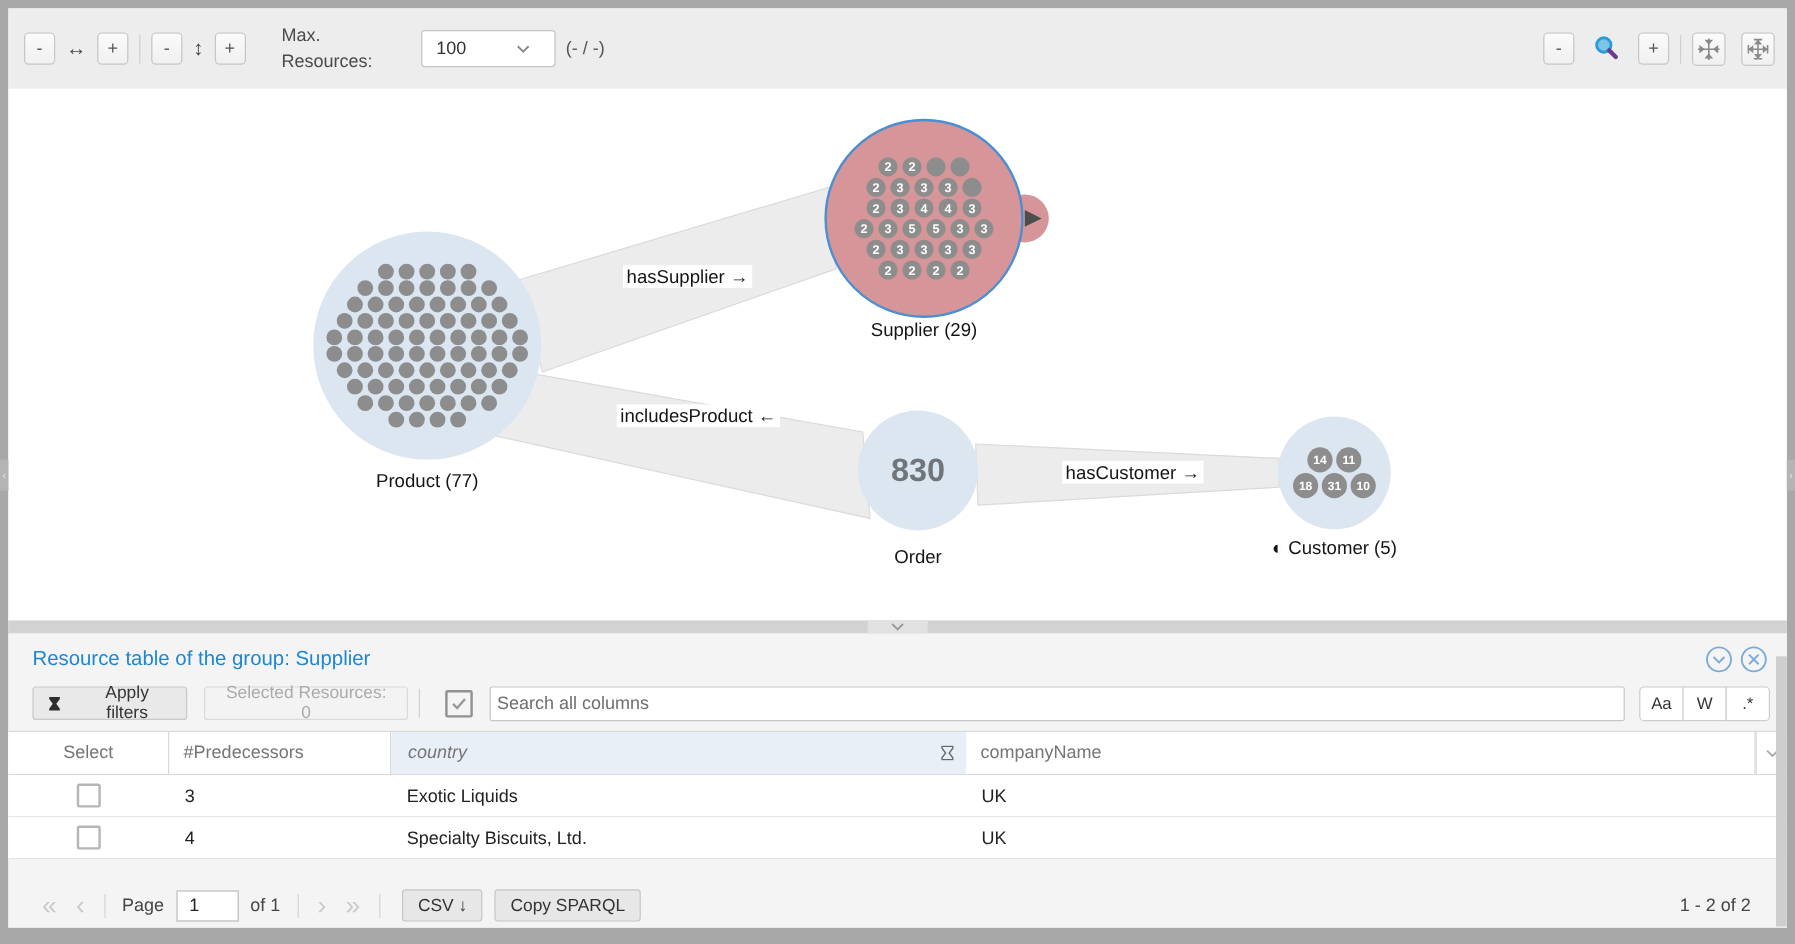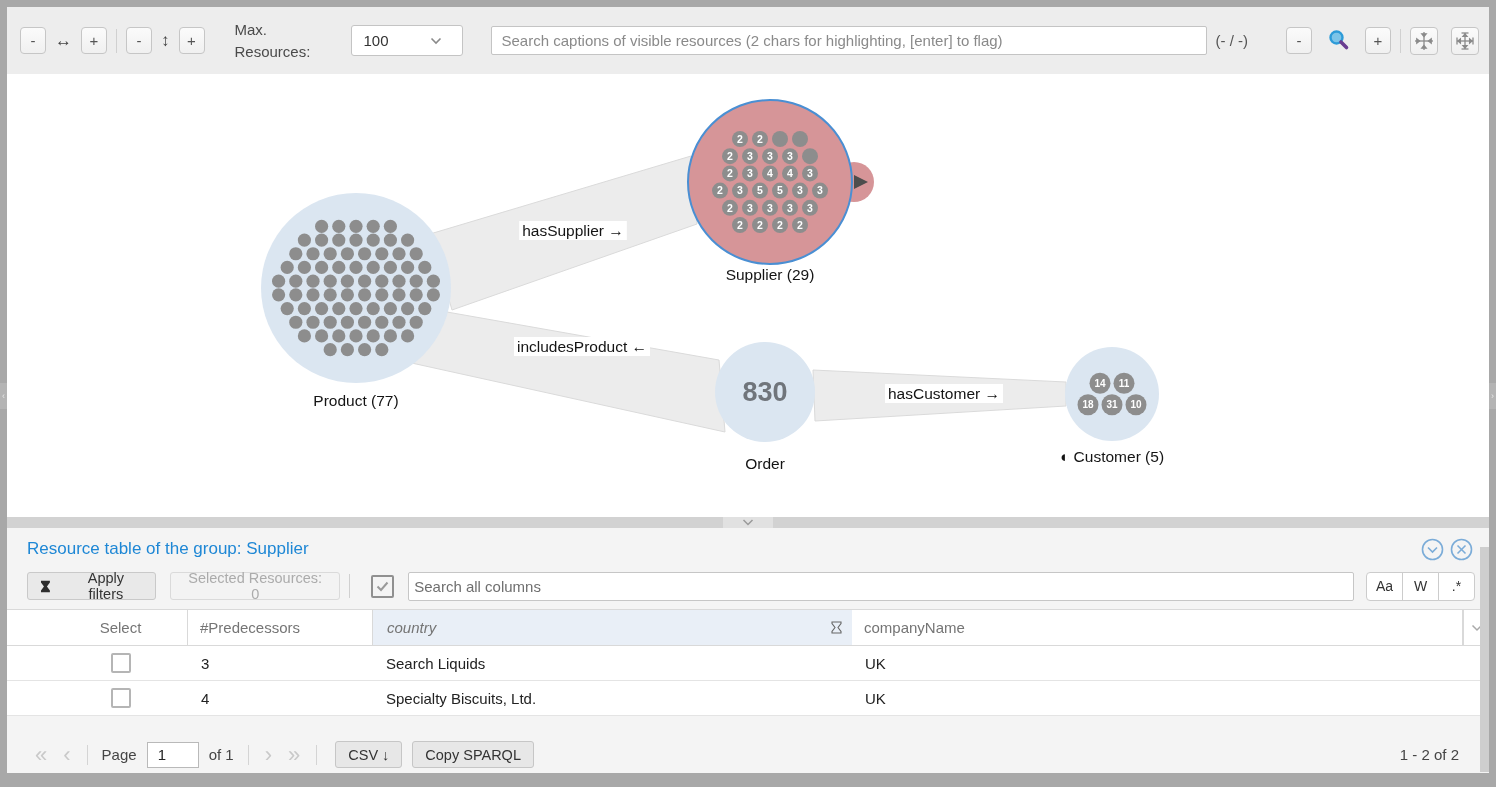--- a/index.html
+++ b/index.html
@@ -57,21 +57,21 @@
   .searchcols{width:943px;height:27px;border:1px solid #c6c6c6;border-radius:2px;margin-left:14px;
     font-size:15px;color:#0369a1;padding:0 5px;font-family:inherit;}
   .searchcols::placeholder{color:#6f6f6f;opacity:1;}
   .btngroup{display:flex;margin-left:12px;}
   .gbtn{width:37px;height:29px;background:#fff;border:1px solid #ccc;font-size:14px;color:#333;
     margin-left:-1px;font-family:inherit;padding:0;}
   .gbtn:first-child{border-radius:4px 0 0 4px;margin-left:0;}
   .gbtn:last-child{border-radius:0 4px 4px 0;}
 
   .rtable{margin-top:7px;background:#fff;flex:none;}
-  .thead,.trow{display:grid;grid-template-columns:134px 185px 479px 1fr 26px;align-items:center;padding-left:47px;}
+  .thead,.trow{display:grid;grid-template-columns:134px 185px 479px 1fr 26px;align-items:center;}
   .thead{height:35px;border-top:1px solid #d9d9d9;border-bottom:1px solid #d9d9d9;
     color:#757575;font-size:15px;background:#fff;}
   .thead .hc{height:100%;display:flex;align-items:center;border-right:1px solid #d9d9d9;padding:0 0 0 12px;}
   .thead .hc.center{justify-content:center;padding:0;}
   .thead .hc.country{background:#e9eff7;font-style:italic;border-right:none;justify-content:space-between;padding:0 10px 0 14px;}
   .thead .hc.menu{border-right:none;border-left:1px solid #d9d9d9;justify-content:center;padding:0;}
   .trow{height:34px;border-bottom:1px solid #e4e4e4;font-size:15px;color:#222;background:#fff;}
   .trow .tc{padding-left:13px;}
   .trow .tc.center{display:flex;justify-content:center;padding:0;}
   .rowcb{width:16px;height:16px;border:2px solid #b5b5b5;border-radius:2px;background:#fff;}
@@ -104,21 +104,20 @@
       <button class="tb">-</button>
       <span class="glyph">↕</span>
       <button class="tb">+</button>
       <div class="maxres">Max. Resources:</div>
       <div class="select">
         <span>100</span>
         <svg width="12" height="8" viewBox="0 0 12 8">
           <polyline points="1.5,1.5 6,6 10.5,1.5" fill="none" stroke="#8a8a8a" stroke-width="1.6"></polyline>
         </svg>
       </div>
-      <input class="searchmain" placeholder="Search captions of visible resources (2 chars for highlighting, [enter] to flag)" style="">
       <span class="matchcount">(- / -)</span>
       <div class="tb-right">
         <button class="tb" style="margin-left:20px">-</button>
         <button class="magbtn" style="margin-left:13px">
           <svg width="23" height="23" viewBox="0 0 23 23">
             <circle cx="9.5" cy="8.5" r="6" fill="#7cc4e8" stroke="#2d9bd8" stroke-width="2.4"></circle>
             <line x1="14" y1="13" x2="19.5" y2="18.5" stroke="#6a3d91" stroke-width="3.6" stroke-linecap="round"></line>
           </svg>
         </button>
         <button class="tb" style="margin-left:13px">+</button>
@@ -399,21 +398,21 @@
               <polyline points="1.5,1.5 6,6 10.5,1.5" fill="none" stroke="#aaa" stroke-width="1.5"></polyline>
             </svg>
           </div>
         </div>
 
         <div class="trow">
           <div class="tc center">
               <span class="rowcb"></span>
             </div>
           <div class="tc">3</div>
-          <div class="tc">Search Liquids</div>
+          <div class="tc">Exotic Liquids</div>
           <div class="tc">UK</div>
           <div class="tc"></div>
         </div>
         <div class="trow">
           <div class="tc center">
               <span class="rowcb"></span>
             </div>
           <div class="tc">4</div>
           <div class="tc">Specialty Biscuits, Ltd.</div>
           <div class="tc">UK</div>

